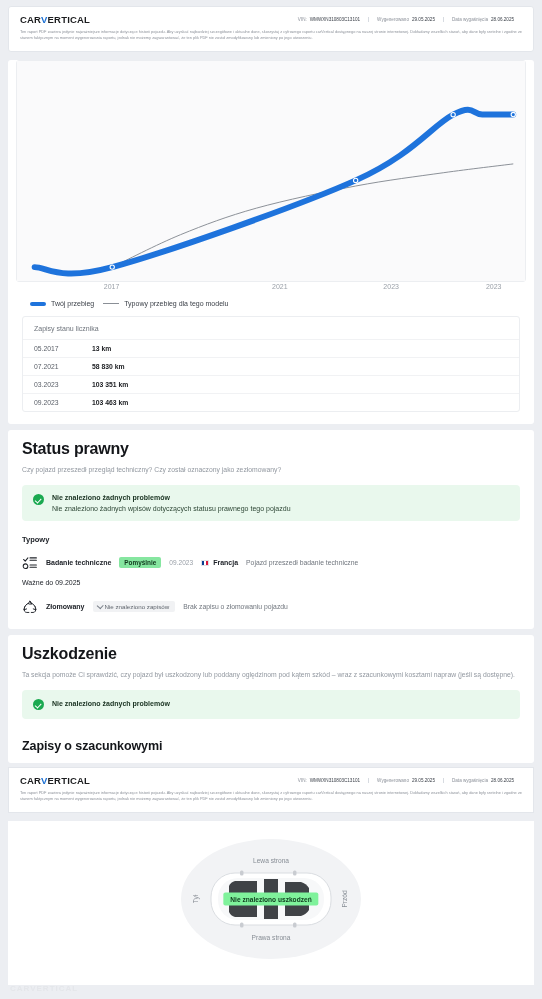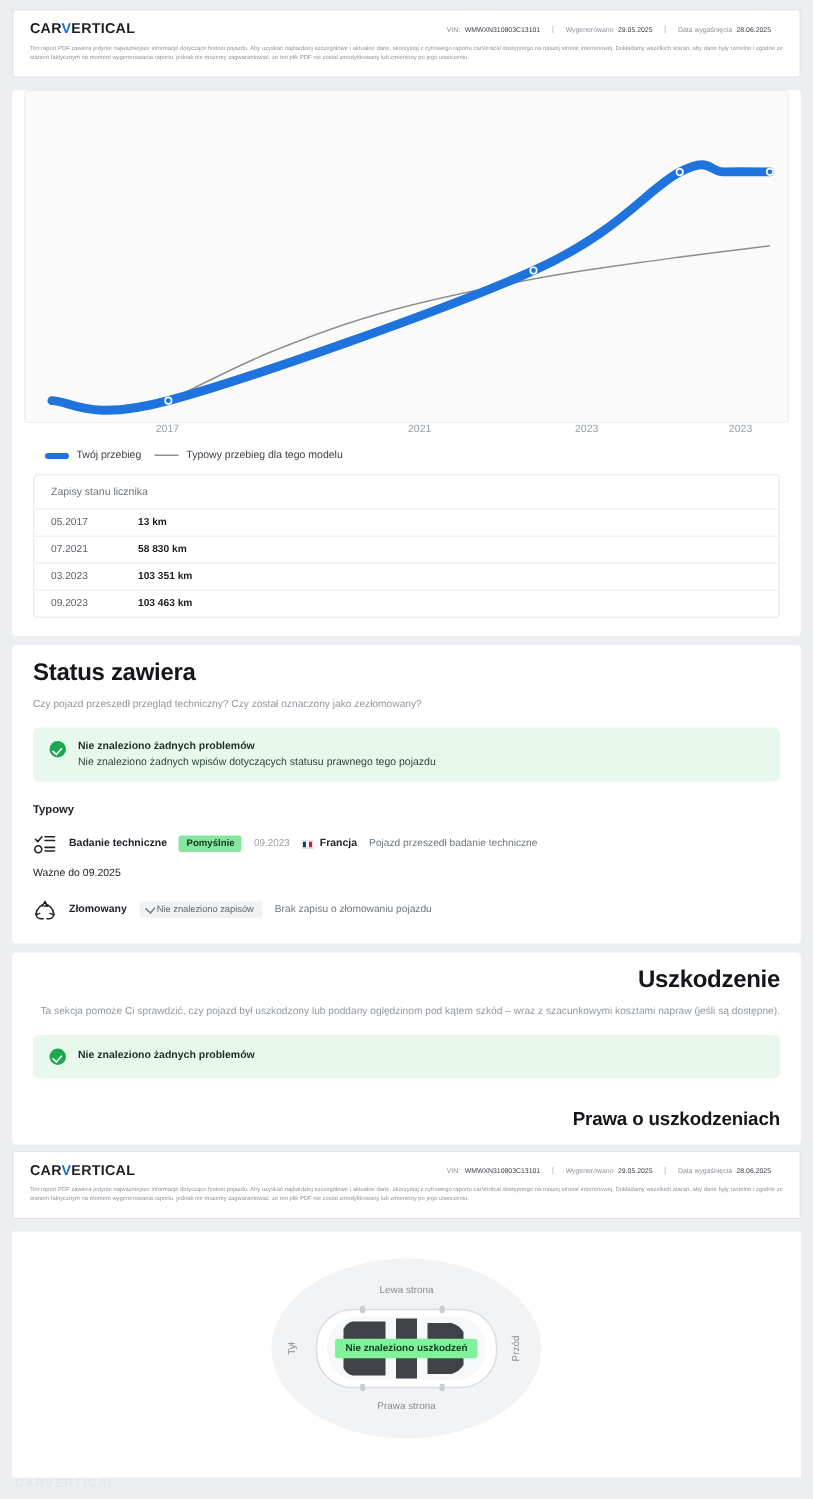--- a/index.html
+++ b/index.html
@@ -359,21 +359,21 @@
           </div>
           <div class="odo-row">
             <div class="odo-date">09.2023</div>
             <div class="odo-km">103 463 km</div>
           </div>
         </div>
     </div>
   </div>
 
   <div class="card pad" style="margin-top:6px;">
-    <div class="sec-h1">Status zawiera</div>
+    <div class="sec-h1">Status prawny</div>
     <div class="sec-sub">Czy pojazd przeszedł przegląd techniczny? Czy został oznaczony jako zezłomowany?</div>
 
     <div class="ok-box">
       <span class="ok-check"></span>
       <span>
         <div class="ok-title">Nie znaleziono żadnych problemów</div>
         <div class="ok-desc">Nie znaleziono żadnych wpisów dotyczących statusu prawnego tego pojazdu</div>
       </span>
     </div>
 
@@ -416,28 +416,28 @@
       </span>
       <span class="legal-label">Złomowany</span>
       <span class="badge-grey">
         <span class="tick"></span>
         <span>Nie znaleziono zapisów</span>
       </span>
       <span class="legal-note">Brak zapisu o złomowaniu pojazdu</span>
     </div>
   </div>
 
-  <div class="card pad" style="margin-top:6px;padding-bottom:10px;text-align:right;">
+  <div class="card pad" style="margin-top:6px;padding-bottom:10px;">
     <div class="sec-h1">Uszkodzenie</div>
     <div class="sec-sub">Ta sekcja pomoże Ci sprawdzić, czy pojazd był uszkodzony lub poddany oględzinom pod kątem szkód – wraz z szacunkowymi kosztami napraw (jeśli są dostępne).</div>
     <div class="ok-box" style="padding:9px 11px;">
       <span class="ok-check"></span>
       <span class="ok-title" style="margin-top:1px;">Nie znaleziono żadnych problemów</span>
     </div>
-    <div class="sec-h2" style="margin-top:20px;">Prawa o uszkodzeniach</div>
+    <div class="sec-h2" style="margin-top:20px;">Zapisy o szacunkowymi</div>
   </div>
 
   <div class="pdf-header" style="margin-top:4px;border-radius:0;">
     <div class="pdf-header-top">
       <div class="brand"><span class="rest">CAR</span><span class="v">V</span><span class="rest">ERTICAL</span></div>
       <div class="hdr-meta">
         <div class="cell">
           <span class="lbl">VIN:</span>
           <span class="val">WMWXN310803C13101</span>
         </div>

